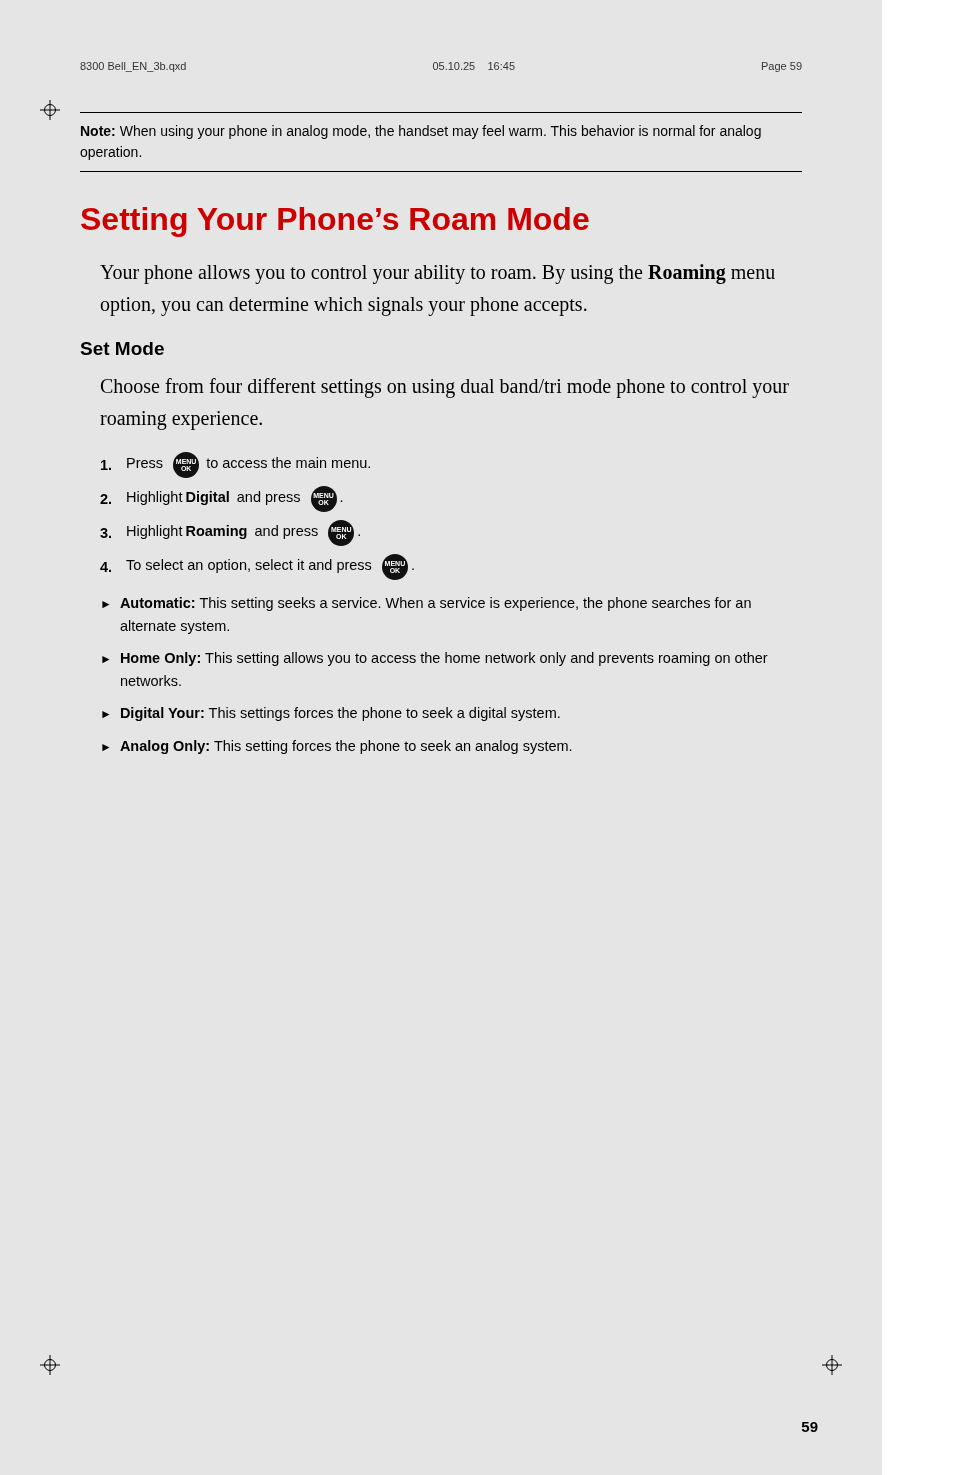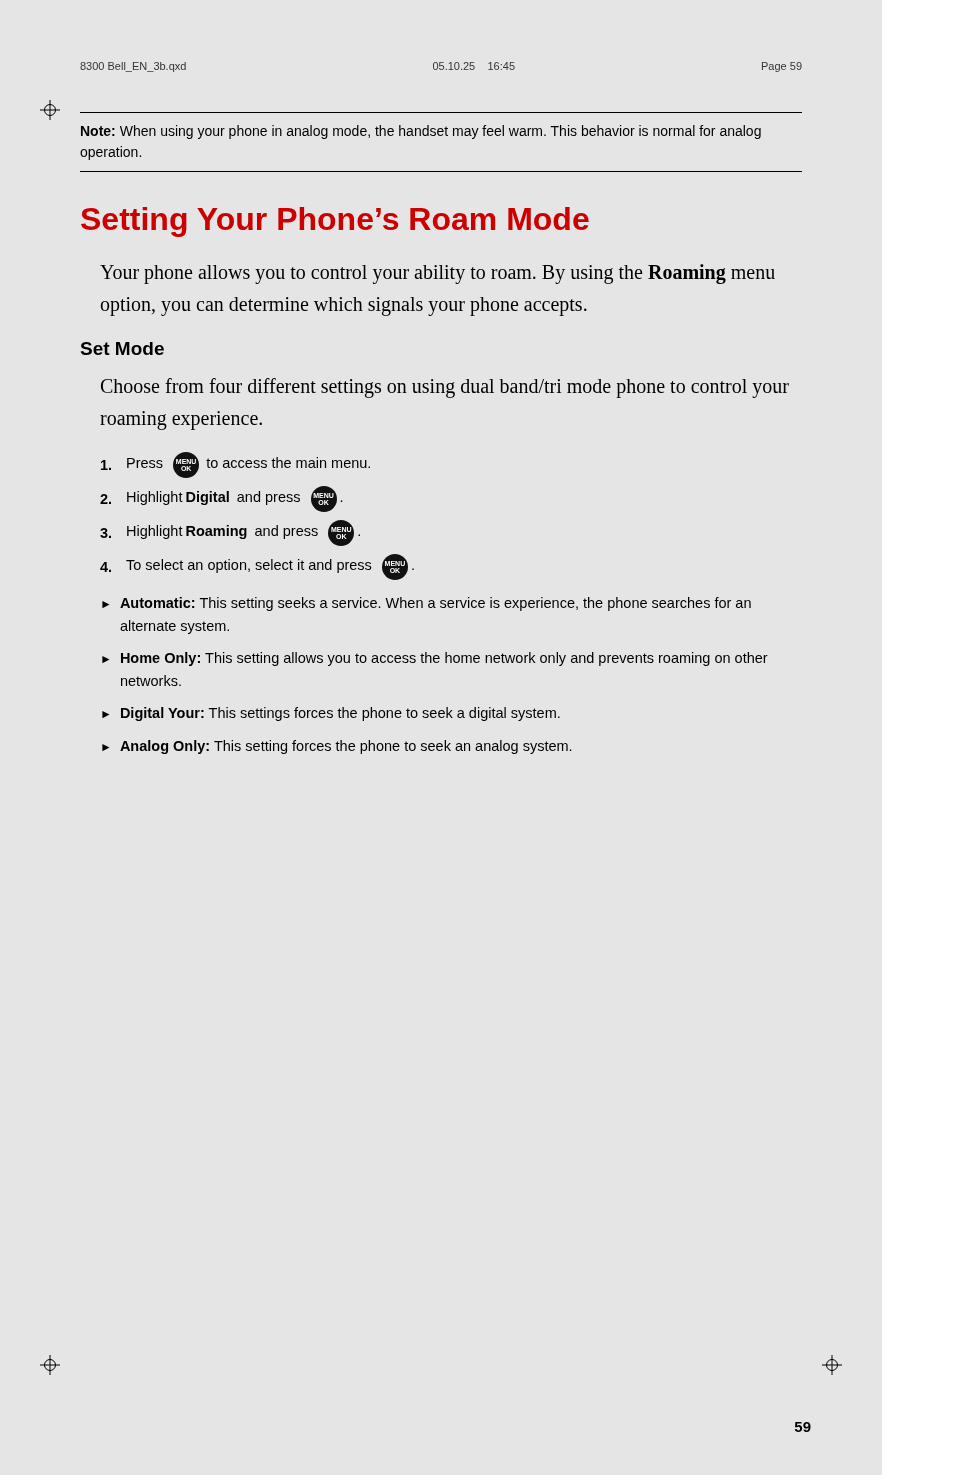--- a/index.html
+++ b/index.html
@@ -167,21 +167,21 @@
     }
 
     .bullet-list li .bullet-content {
       flex: 1;
     }
 
     
     .page-number {
       position: absolute;
       bottom: 40px;
-      right: 71px;
+      right: 64px;
       font-size: 15px;
       font-weight: bold;
       font-family: Arial, sans-serif;
     }
 
     
     .crosshair {
       position: absolute;
       width: 20px;
       height: 20px;

